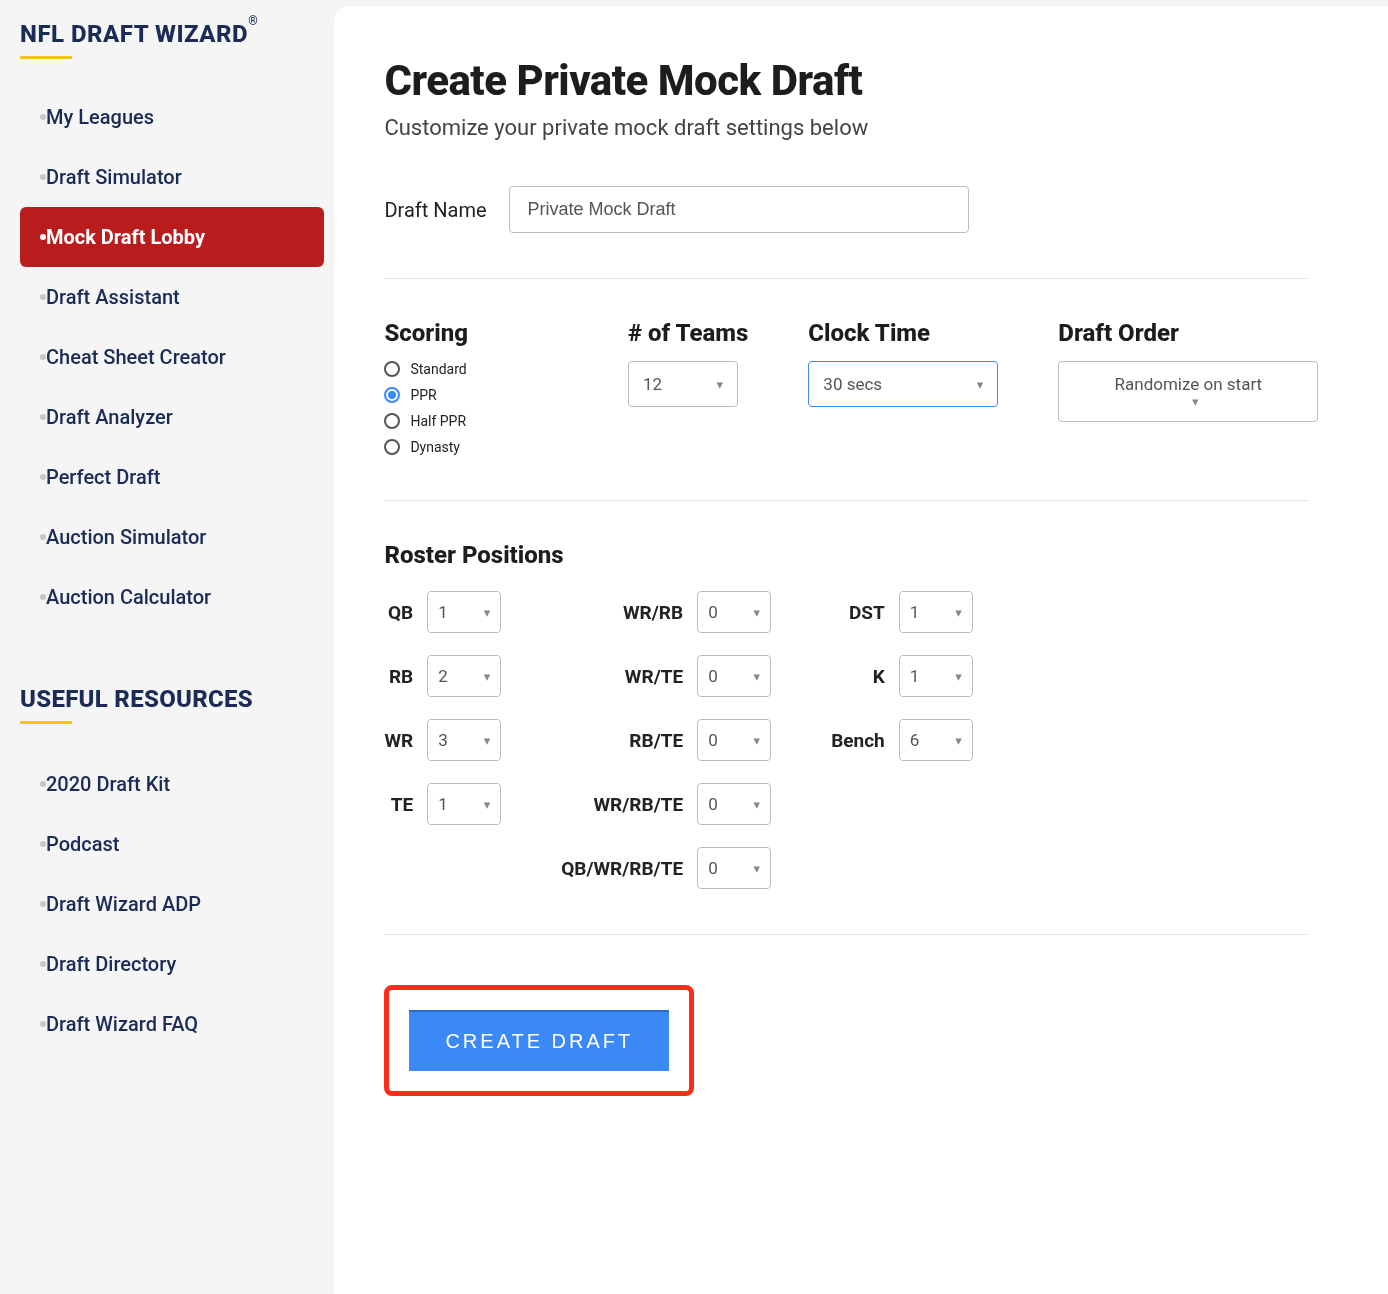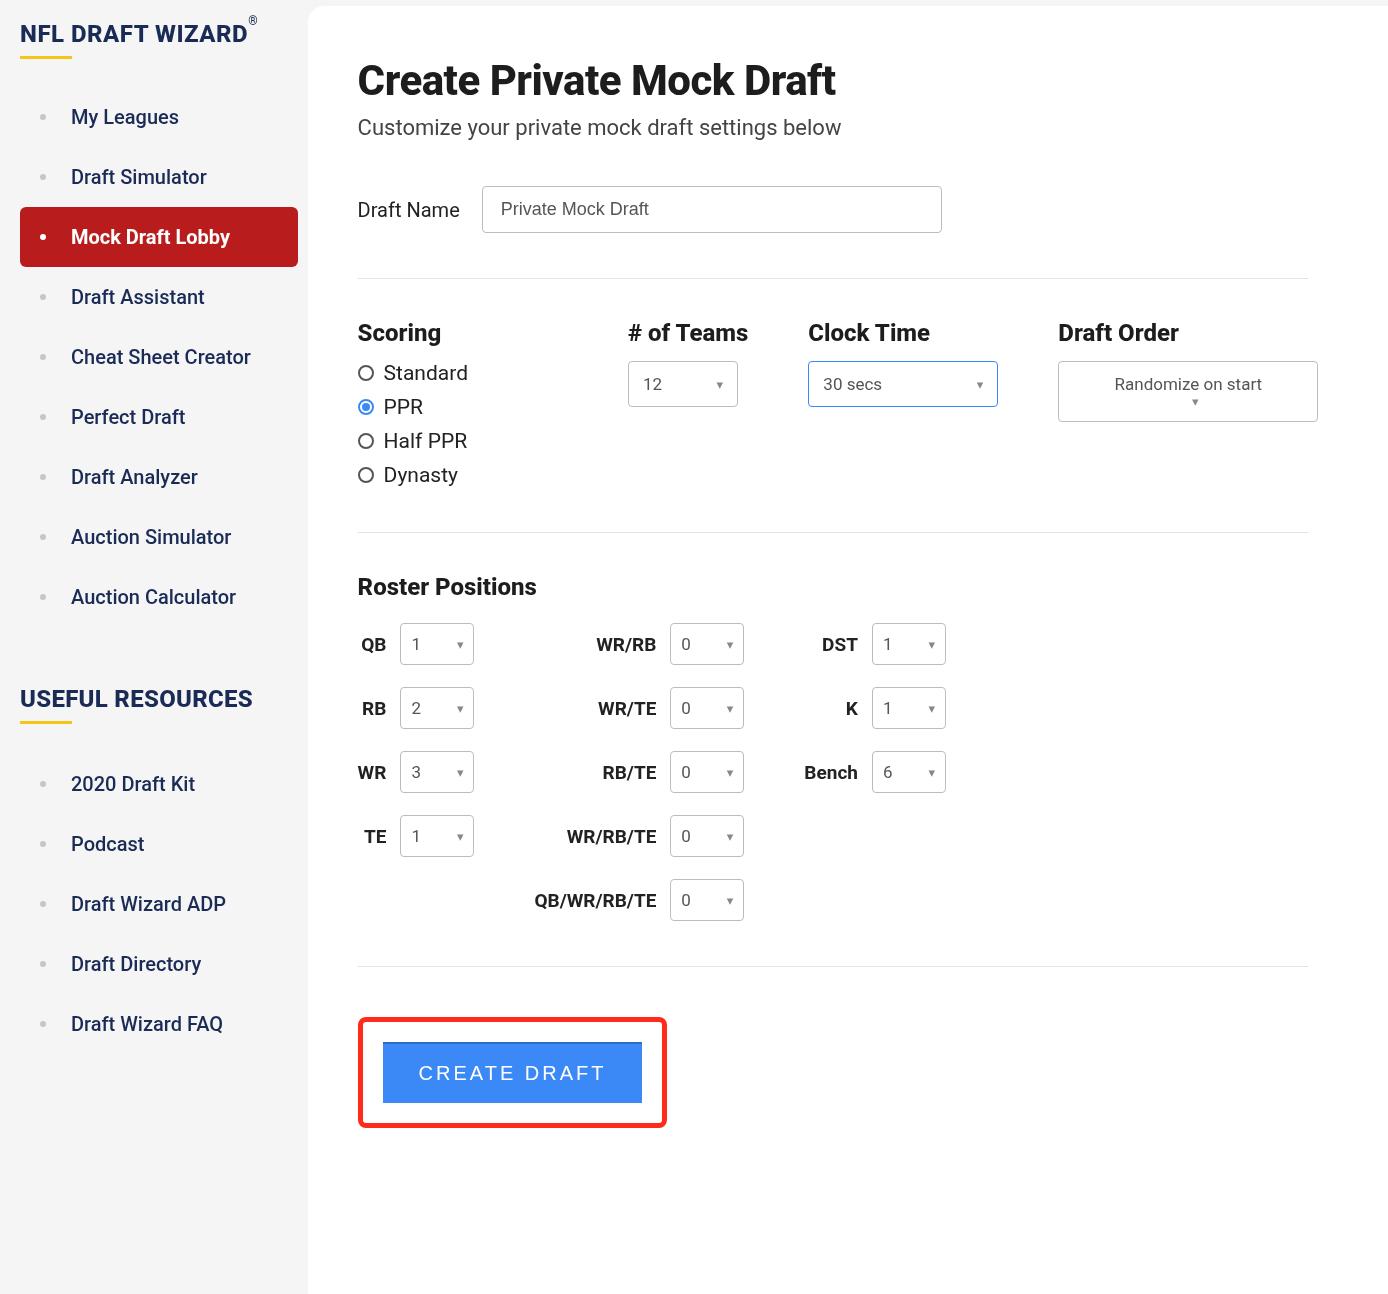--- a/index.html
+++ b/index.html
@@ -32,21 +32,21 @@
 .brand-underline {
   height: 3px;
   width: 52px;
   background: #f5c518;
   margin-top: 8px;
   margin-bottom: 28px;
 }
 .nav-item {
   display: flex;
   align-items: center;
-  gap: 25px;
+  gap: 0;
   padding: 18px 20px;
   color: #1a2b56;
   font-size: 20px;
   font-weight: 500;
   border-radius: 6px;
   cursor: pointer;
 }
 .nav-item .bullet {
   width: 6px;
   height: 6px;
@@ -132,21 +132,21 @@
 }
 .radio-group {
   display: flex;
   flex-direction: column;
   gap: 10px;
 }
 .radio-opt {
   display: flex;
   align-items: center;
   gap: 10px;
-  font-size: 21px;
+  font-size: 14px;
   color: #222;
   cursor: pointer;
 }
 .radio-circle {
   width: 16px;
   height: 16px;
   border: 2px solid #555;
   border-radius: 50%;
   display: inline-flex;
   align-items: center;
@@ -256,25 +256,25 @@
       <div class="nav-item">
         <span class="bullet"></span>
         <span>Draft Assistant</span>
       </div>
       <div class="nav-item">
         <span class="bullet"></span>
         <span>Cheat Sheet Creator</span>
       </div>
       <div class="nav-item">
         <span class="bullet"></span>
+        <span>Draft Analyzer</span>
+      </div>
+      <div class="nav-item">
+        <span class="bullet"></span>
         <span>Perfect Draft</span>
-      </div>
-      <div class="nav-item">
-        <span class="bullet"></span>
-        <span>Draft Analyzer</span>
       </div>
       <div class="nav-item">
         <span class="bullet"></span>
         <span>Auction Simulator</span>
       </div>
       <div class="nav-item">
         <span class="bullet"></span>
         <span>Auction Calculator</span>
       </div>
     </nav>

